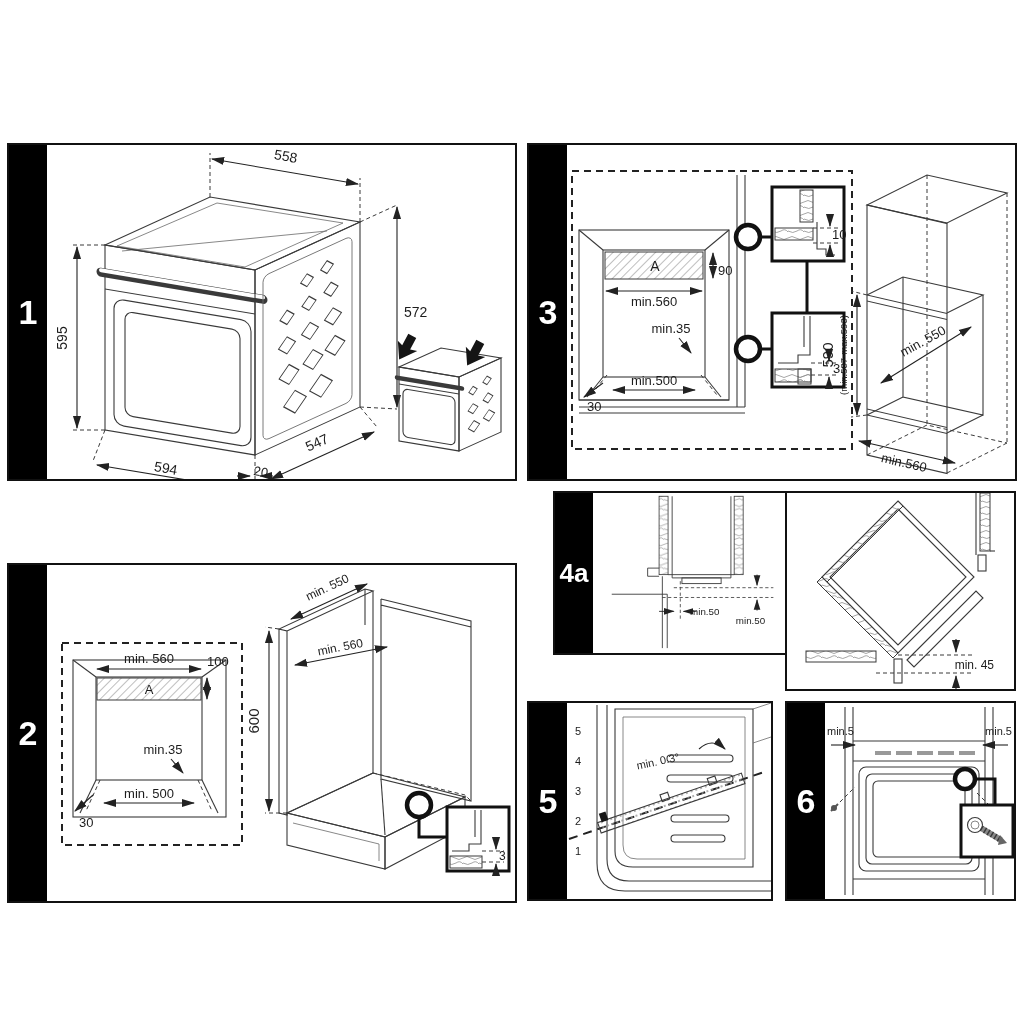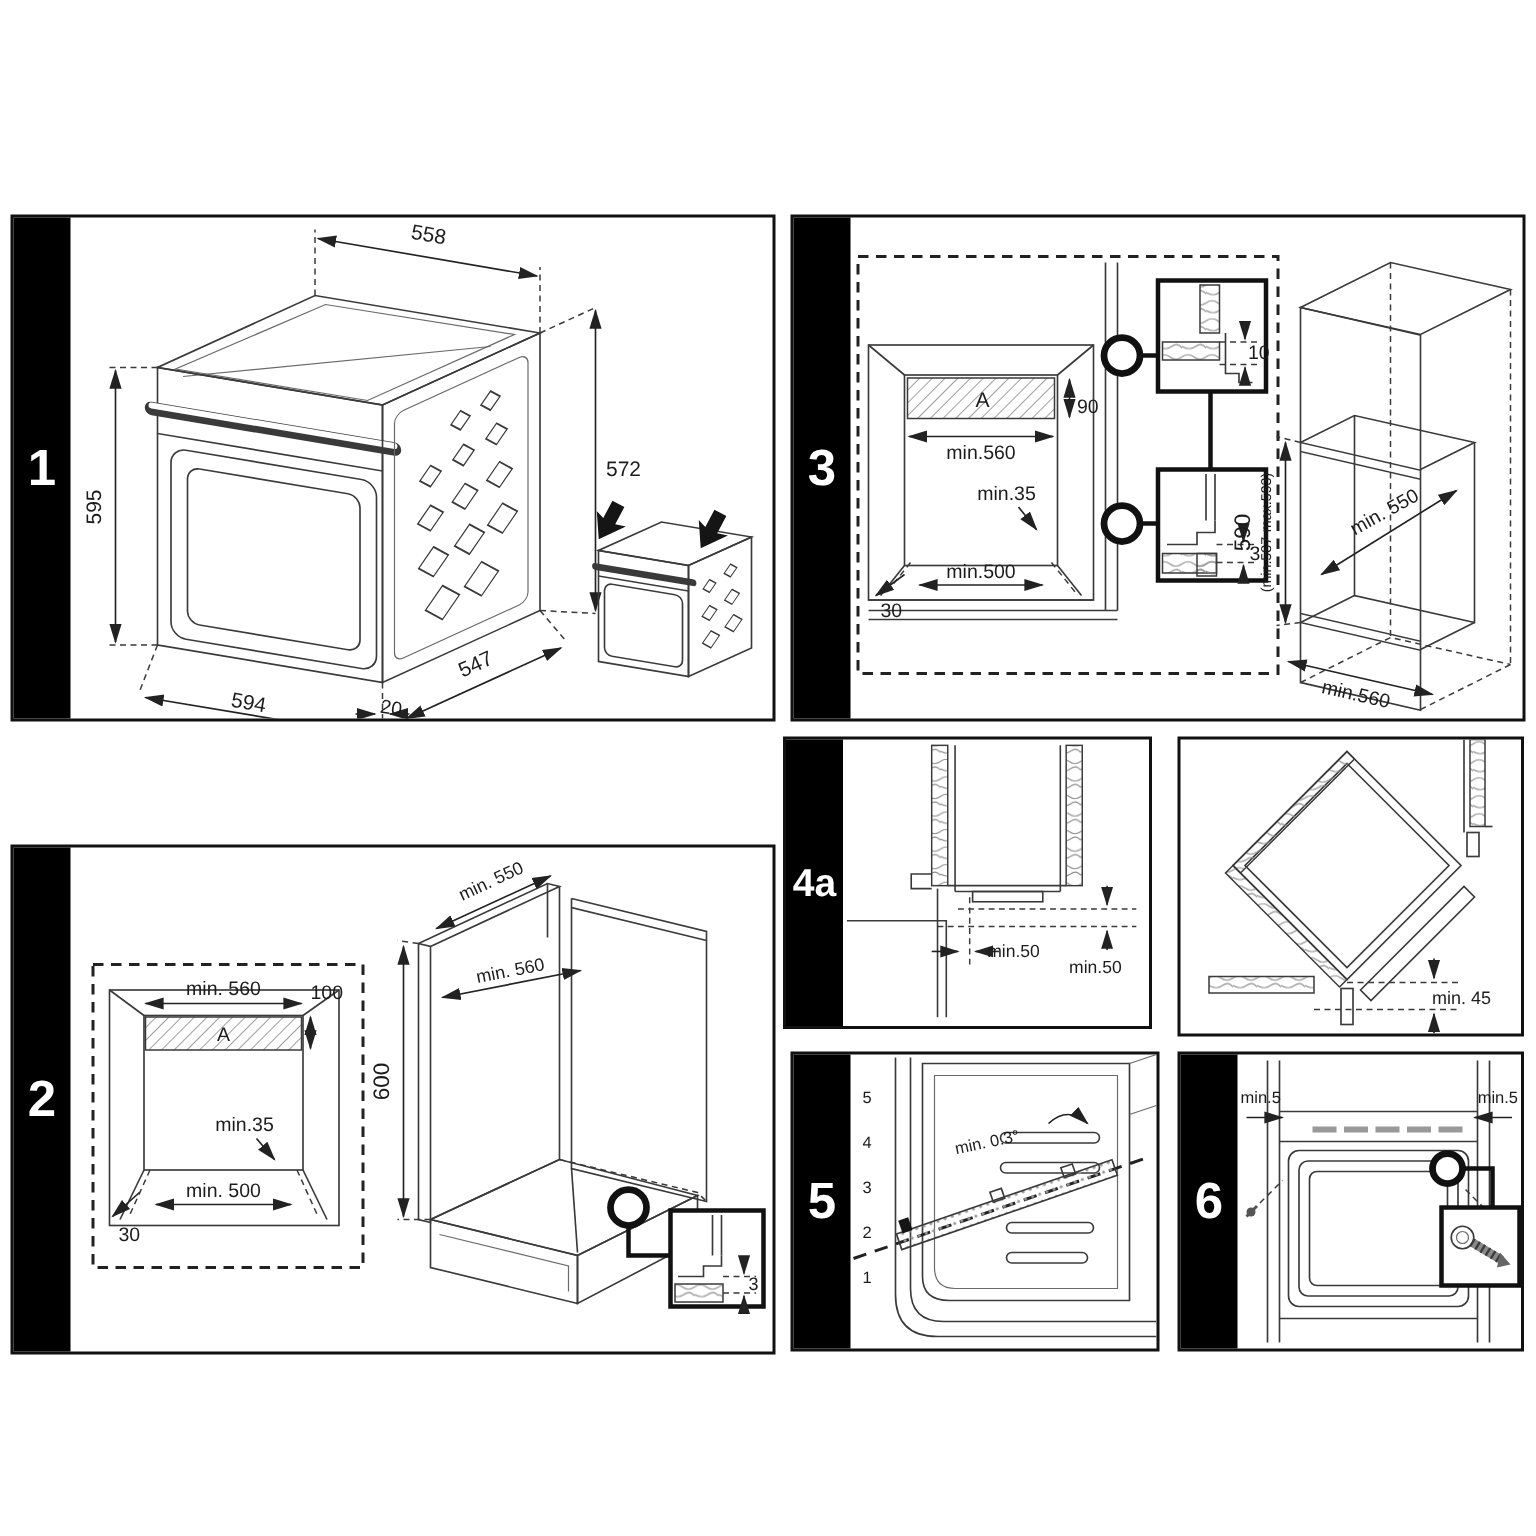--- a/index.html
+++ b/index.html
@@ -316,21 +316,21 @@
           <line class="dash" x1="35" y1="55" x2="57" y2="55"></line>
           <line class="dim" x1="49" y1="34" x2="49" y2="42" marker-end="url(#ae)"></line>
           <line class="dim" x1="49" y1="63" x2="49" y2="57" marker-end="url(#ae)"></line>
           <text class="t12" x="52" y="53">3</text>
         </g>
       </g>
     </svg>
   </div>
 </div>
 
-<div class="panel" style="left:522px;top:491px;width:246px;height:195px">
+<div class="panel" style="left:553px;top:491px;width:246px;height:164px">
   <div class="tab small">4a</div>
   <div class="content">
     <svg viewBox="0 0 204 196" width="100%" height="100%">
       <g>
         <rect x="58" y="4" width="11" height="96" fill="url(#grain)" stroke="#3a3a3a" stroke-width="1"></rect>
         <rect x="150" y="4" width="11" height="96" fill="url(#grain)" stroke="#3a3a3a" stroke-width="1"></rect>
         <line class="ln" x1="74" y1="4" x2="74" y2="104"></line>
         <line class="ln" x1="146" y1="4" x2="146" y2="104"></line>
         <line class="ln" x1="69" y1="100" x2="150" y2="100"></line>
         <line class="ln" x1="74" y1="104" x2="146" y2="104"></line>

